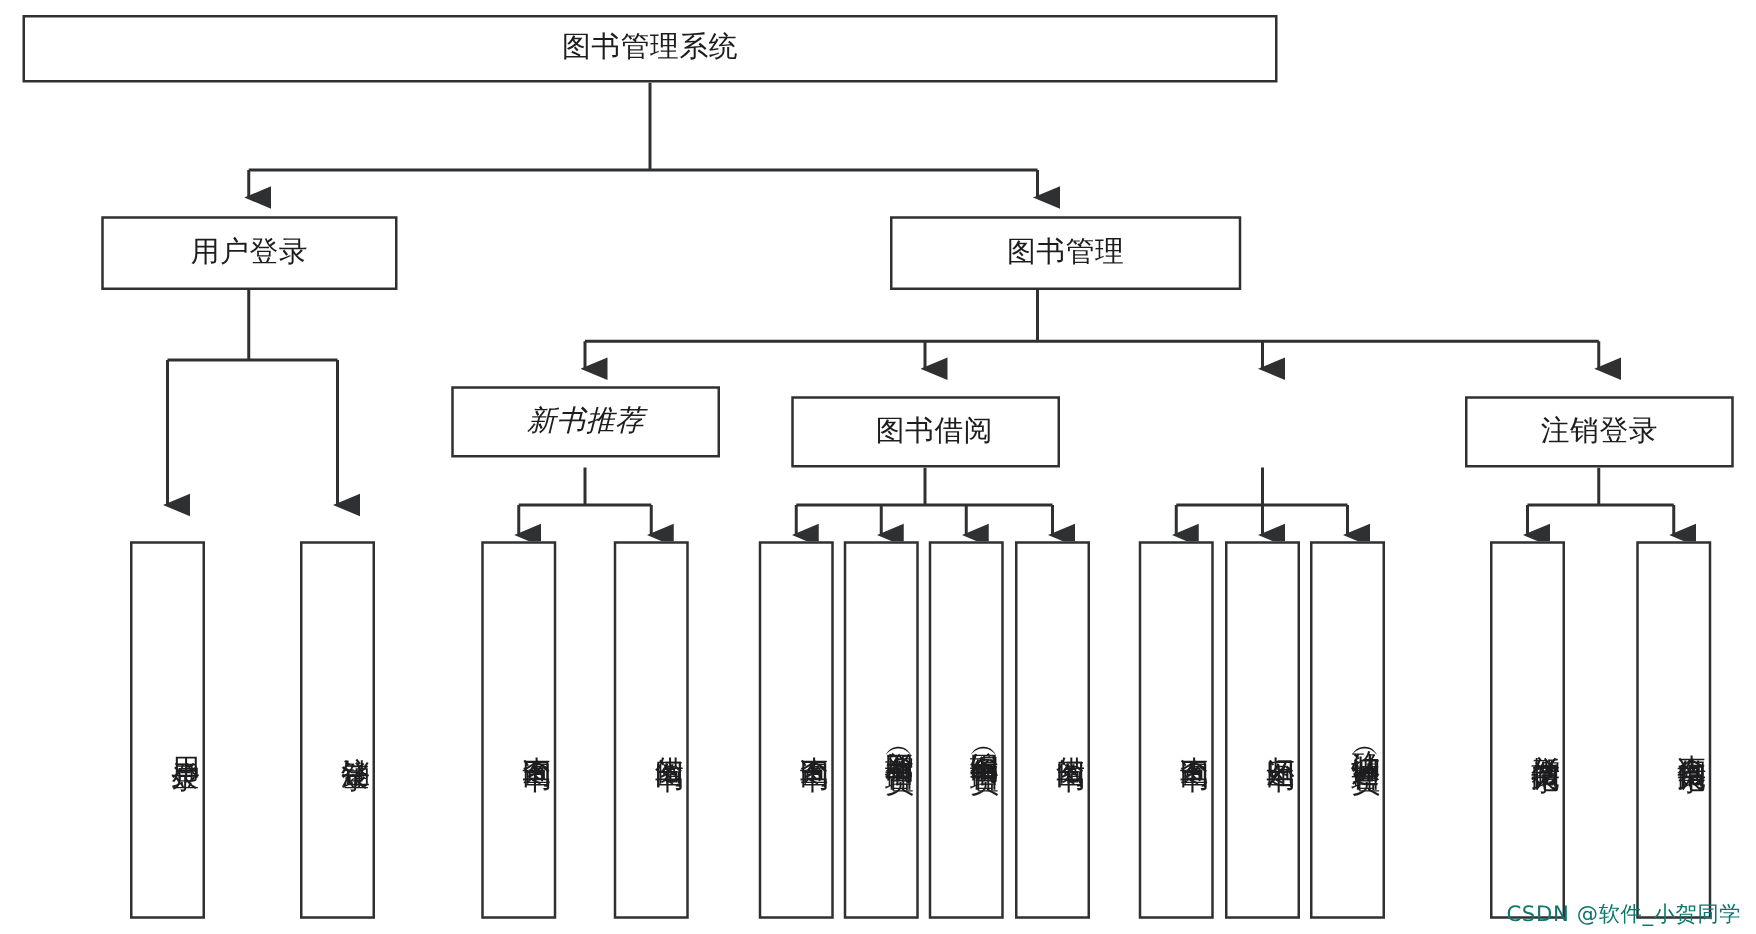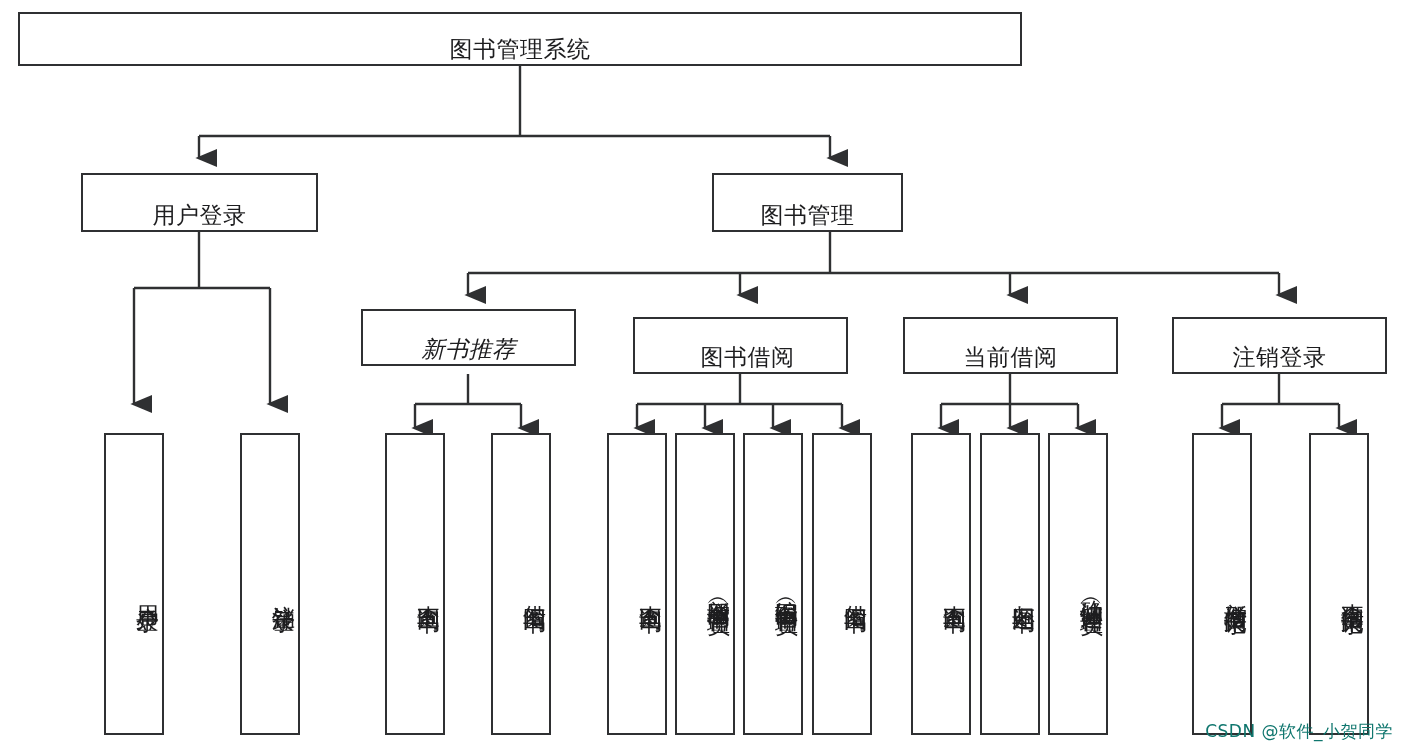--- a/index.html
+++ b/index.html
@@ -25,21 +25,21 @@
     width: 1405px;
     height: 747px;
     pointer-events: none;
   }
   .node {
     position: absolute;
     box-sizing: border-box;
     background: #ffffff;
     border: 2.2px solid #2f3032;
     display: flex;
-    align-items: flex-end;
+    align-items: center;
     justify-content: center;
     color: #1d1d1f;
     z-index: 2;
   }
   .node.horiz {
     font-size: 23px;
     letter-spacing: 0.5px;
     line-height: 1.2;
     text-align: center;
   }
@@ -133,33 +133,30 @@
     </g>
   </svg>
 
   <div class="node horiz root" style="left:18px; top:12px; width:1004px; height:54px;">
     <span>图书管理系统</span>
   </div>
 
   <div class="node horiz" style="left:81px; top:173px; width:237px; height:59px;">
     <span>用户登录</span>
   </div>
-  <div class="node horiz" style="left:712px; top:173px; width:191px; height:59px;">
+  <div class="node horiz" style="left:712px; top:173px; width:281px; height:59px;">
     <span>图书管理</span>
   </div>
 
   <div class="node horiz" style="left:361px; top:309px; width:215px; height:57px;font-style:italic;">
     <span>新书推荐</span>
   </div>
   <div class="node horiz" style="left:633px; top:317px; width:215px; height:57px;padding-left:14px;">
     <span>图书借阅</span>
   </div>
-  <div class="node horiz" style="left:903px; top:317px; width:215px; height:57px;">
-    <span>当前借阅</span>
-  </div>
   <div class="node horiz" style="left:1172px; top:317px; width:215px; height:57px;">
     <span>注销登录</span>
   </div>
 
   <div class="node vert" style="left:104px; top:433px; width:60px; height:302px;">
     <span class="vlabel">用户登录</span>
   </div>
   <div class="node vert" style="left:240px; top:433px; width:60px; height:302px;">
     <span class="vlabel">注销登录</span>
   </div>

